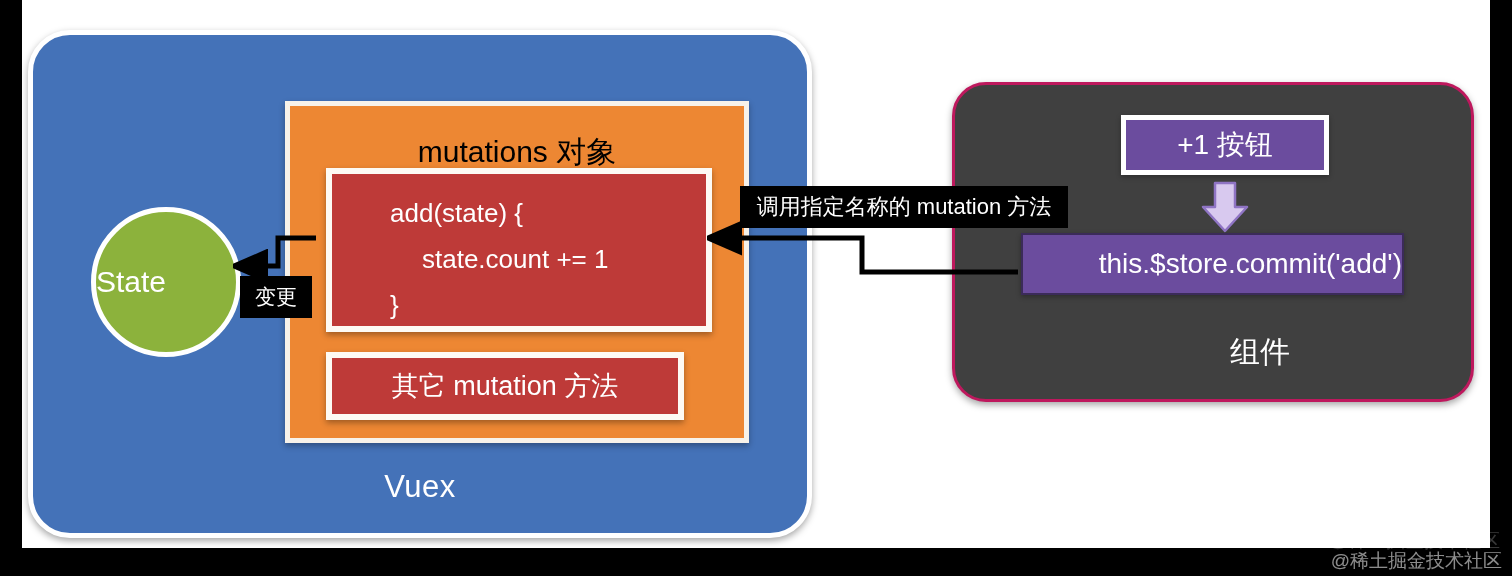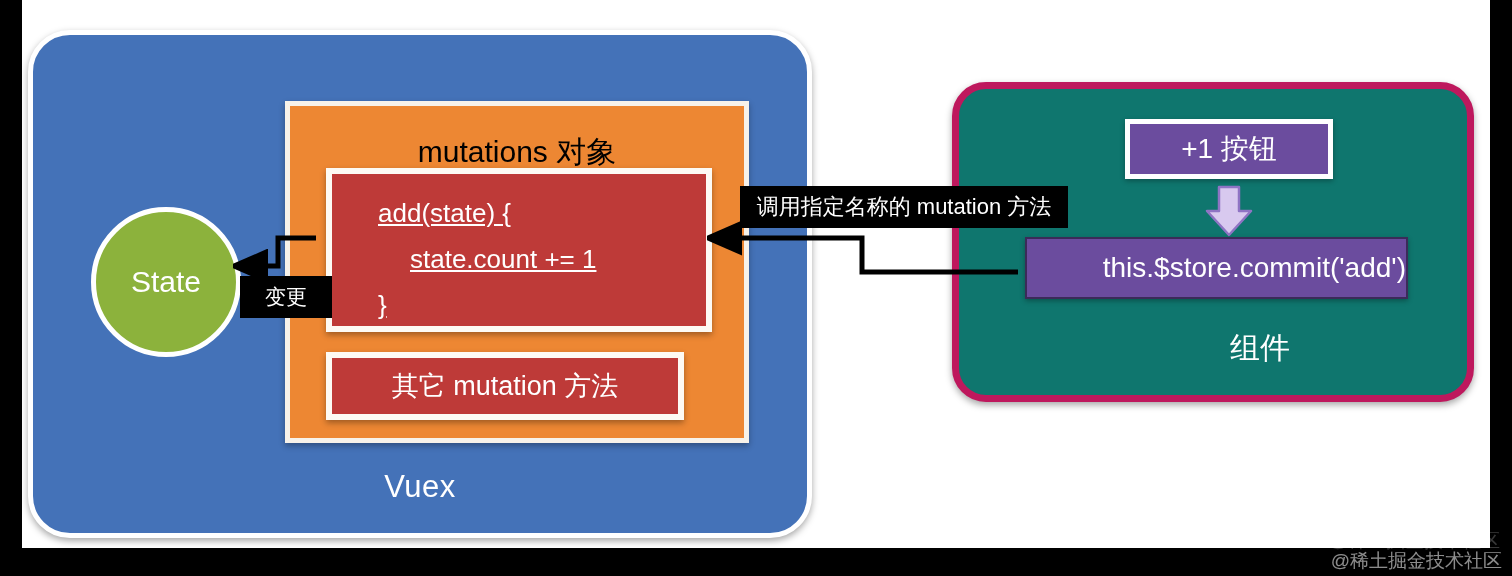--- a/index.html
+++ b/index.html
@@ -62,21 +62,21 @@
     left: 58px;
     top: 172px;
     width: 150px;
     height: 150px;
     border-radius: 50%;
     background: #8cb23c;
     border: 5px solid #ffffff;
     box-sizing: border-box;
     display: flex;
     align-items: center;
-    justify-content: center;
+    justify-content: flex-start;
     color: #ffffff;
     font-size: 30px;
   }
 
   
   #mutations-box {
     position: absolute;
     left: 252px;
     top: 66px;
     width: 464px;
@@ -102,22 +102,21 @@
     border: 6px solid #fdfaf4;
     box-sizing: border-box;
     color: #ffffff;
     box-shadow: 0 3px 6px rgba(0,0,0,.32);
   }
   #add-mutation-card {
     left: 36px;
     top: 62px;
     width: 386px;
     height: 164px;
-    padding: 18px 0 0 0;
-    text-decoration: underline;
+    padding: 18px 0 0 12px;
   }
   .code-line {
     font-size: 26px;
     line-height: 1.0;
     color: #ffffff;
     white-space: pre;
   }
   #code-line-1 { margin: 8px 0 0 46px; }
   #code-line-2 { margin: 20px 0 0 78px; }
   #code-line-3 { margin: 20px 0 0 46px; }
@@ -133,22 +132,22 @@
     font-size: 27px;
   }
 
   
   #component-panel {
     position: absolute;
     left: 930px;
     top: 82px;
     width: 522px;
     height: 320px;
-    background: #0f766e;
-    border: 7px solid #be185d;
+    background: #404040;
+    border: 3px solid #be185d;
     border-radius: 34px;
     box-sizing: border-box;
     box-shadow: 0 3px 7px rgba(0,0,0,.35);
   }
   #component-label {
     position: absolute;
     left: 0;
     bottom: 26px;
     width: 100%;
     text-align: center;
@@ -210,21 +209,21 @@
   #callout-commit {
     left: 740px;
     top: 186px;
     width: 328px;
     height: 42px;
     font-size: 22px;
   }
   #callout-change {
     left: 240px;
     top: 276px;
-    width: 92px;
+    width: 72px;
     height: 42px;
     font-size: 21px;
   }
 
   
   #connectors {
     position: absolute;
     left: 0;
     top: 0;
     width: 1512px;

